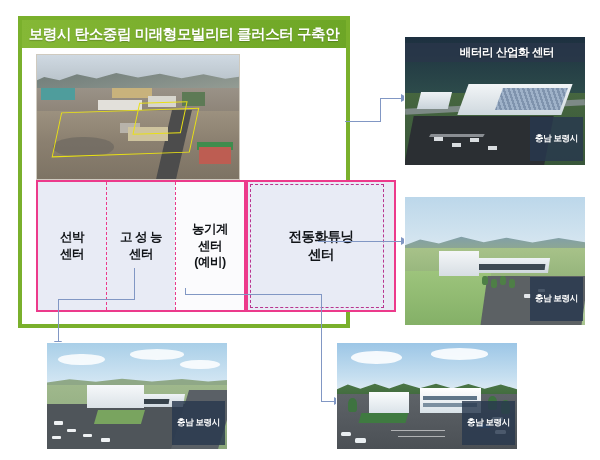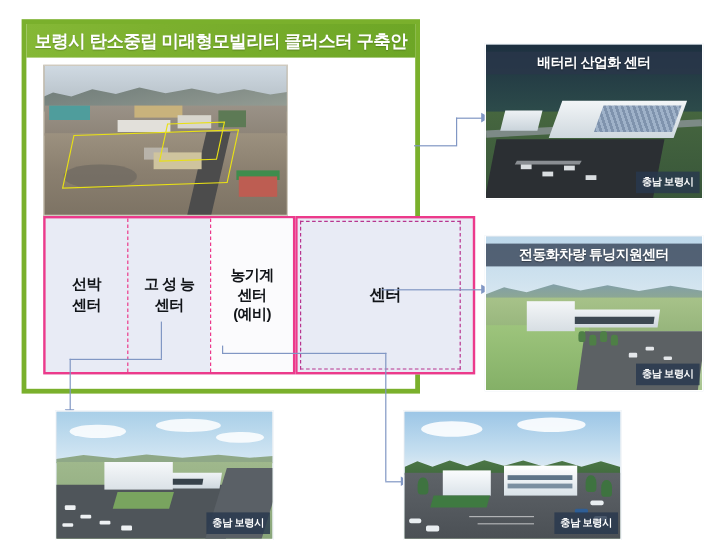--- a/index.html
+++ b/index.html
@@ -135,26 +135,27 @@
     overflow:hidden;
   }
   .card .scene{position:absolute;inset:0;}
   .card .cap{
     position:absolute;left:0;top:6px;width:100%;height:19px;
     background:rgba(42,54,74,.74);
     color:#ffffff;font-size:11.5px;font-weight:bold;
     display:flex;align-items:center;justify-content:center;
     letter-spacing:-0.4px;z-index:5;
     text-shadow:0 1px 1px rgba(0,0,0,.4);
+    padding-left:12px;
   }
   .card .badge{
     position:absolute;right:2px;bottom:4px;
     background:rgba(40,56,78,.82);
     color:#ffffff;font-size:8.5px;font-weight:bold;
-    padding:3px 5px;letter-spacing:-0.3px;z-index:5;
+    padding:16px 5px;letter-spacing:-0.3px;z-index:5;
   }
 
   
   .s-bat{background:linear-gradient(#1d3040 0%,#2c4a4a 42%,#35543c 60%,#3d5c3e 100%);}
   .s-bat .grass{position:absolute;left:0;top:44%;width:100%;height:56%;
     background:linear-gradient(#46663f,#38563a);}
   .s-bat .lot{position:absolute;left:2%;top:62%;width:78%;height:38%;
     background:#2b2f33;transform:skewX(-11deg);}
   .s-bat .road{position:absolute;left:0;top:52%;width:100%;height:5%;
     background:#7d8a86;transform:rotate(-3deg);}
@@ -256,20 +257,21 @@
     <div class="greenroof"></div>
     <div class="redroof"></div>
     <div class="parcel"></div>
     <div class="parcel2"></div>
   </div>
 
 
   <div class="zone zone-tuning">
     <div class="dash-inner"></div>
     <div>
+      <div>전동화튜닝</div>
       <div>센터</div>
     </div>
   </div>
 
   <div class="zone-row">
     <div class="zone-cell">
       <div>
         <div>선박</div>
         <div>센터</div>
       </div>
@@ -337,21 +339,20 @@
     <div class="glazing"></div>
     <div class="bldgMain"></div>
     <div class="tree" style="left:43%;top:62%;"></div>
     <div class="tree" style="left:48%;top:64%;"></div>
     <div class="tree" style="left:53%;top:62%;"></div>
     <div class="tree" style="left:58%;top:64%;"></div>
     <div class="carT" style="left:66%;top:76%;"></div>
     <div class="carT" style="left:74%;top:72%;"></div>
     <div class="carT" style="left:82%;top:78%;"></div>
   </div>
-  <div class="cap">전동화차량 튜닝지원센터</div>
   <div class="badge">충남 보령시</div>
 </div>
 
 <div class="card" style="left:46px;top:342px;width:182px;height:108px;">
   <div class="scene s-ship">
     <div class="cloud" style="left:6%;top:10%;width:26%;height:11%;"></div>
     <div class="cloud" style="left:46%;top:6%;width:30%;height:10%;"></div>
     <div class="cloud" style="left:74%;top:16%;width:22%;height:9%;"></div>
     <div class="hill"></div>
     <div class="ground"></div>

